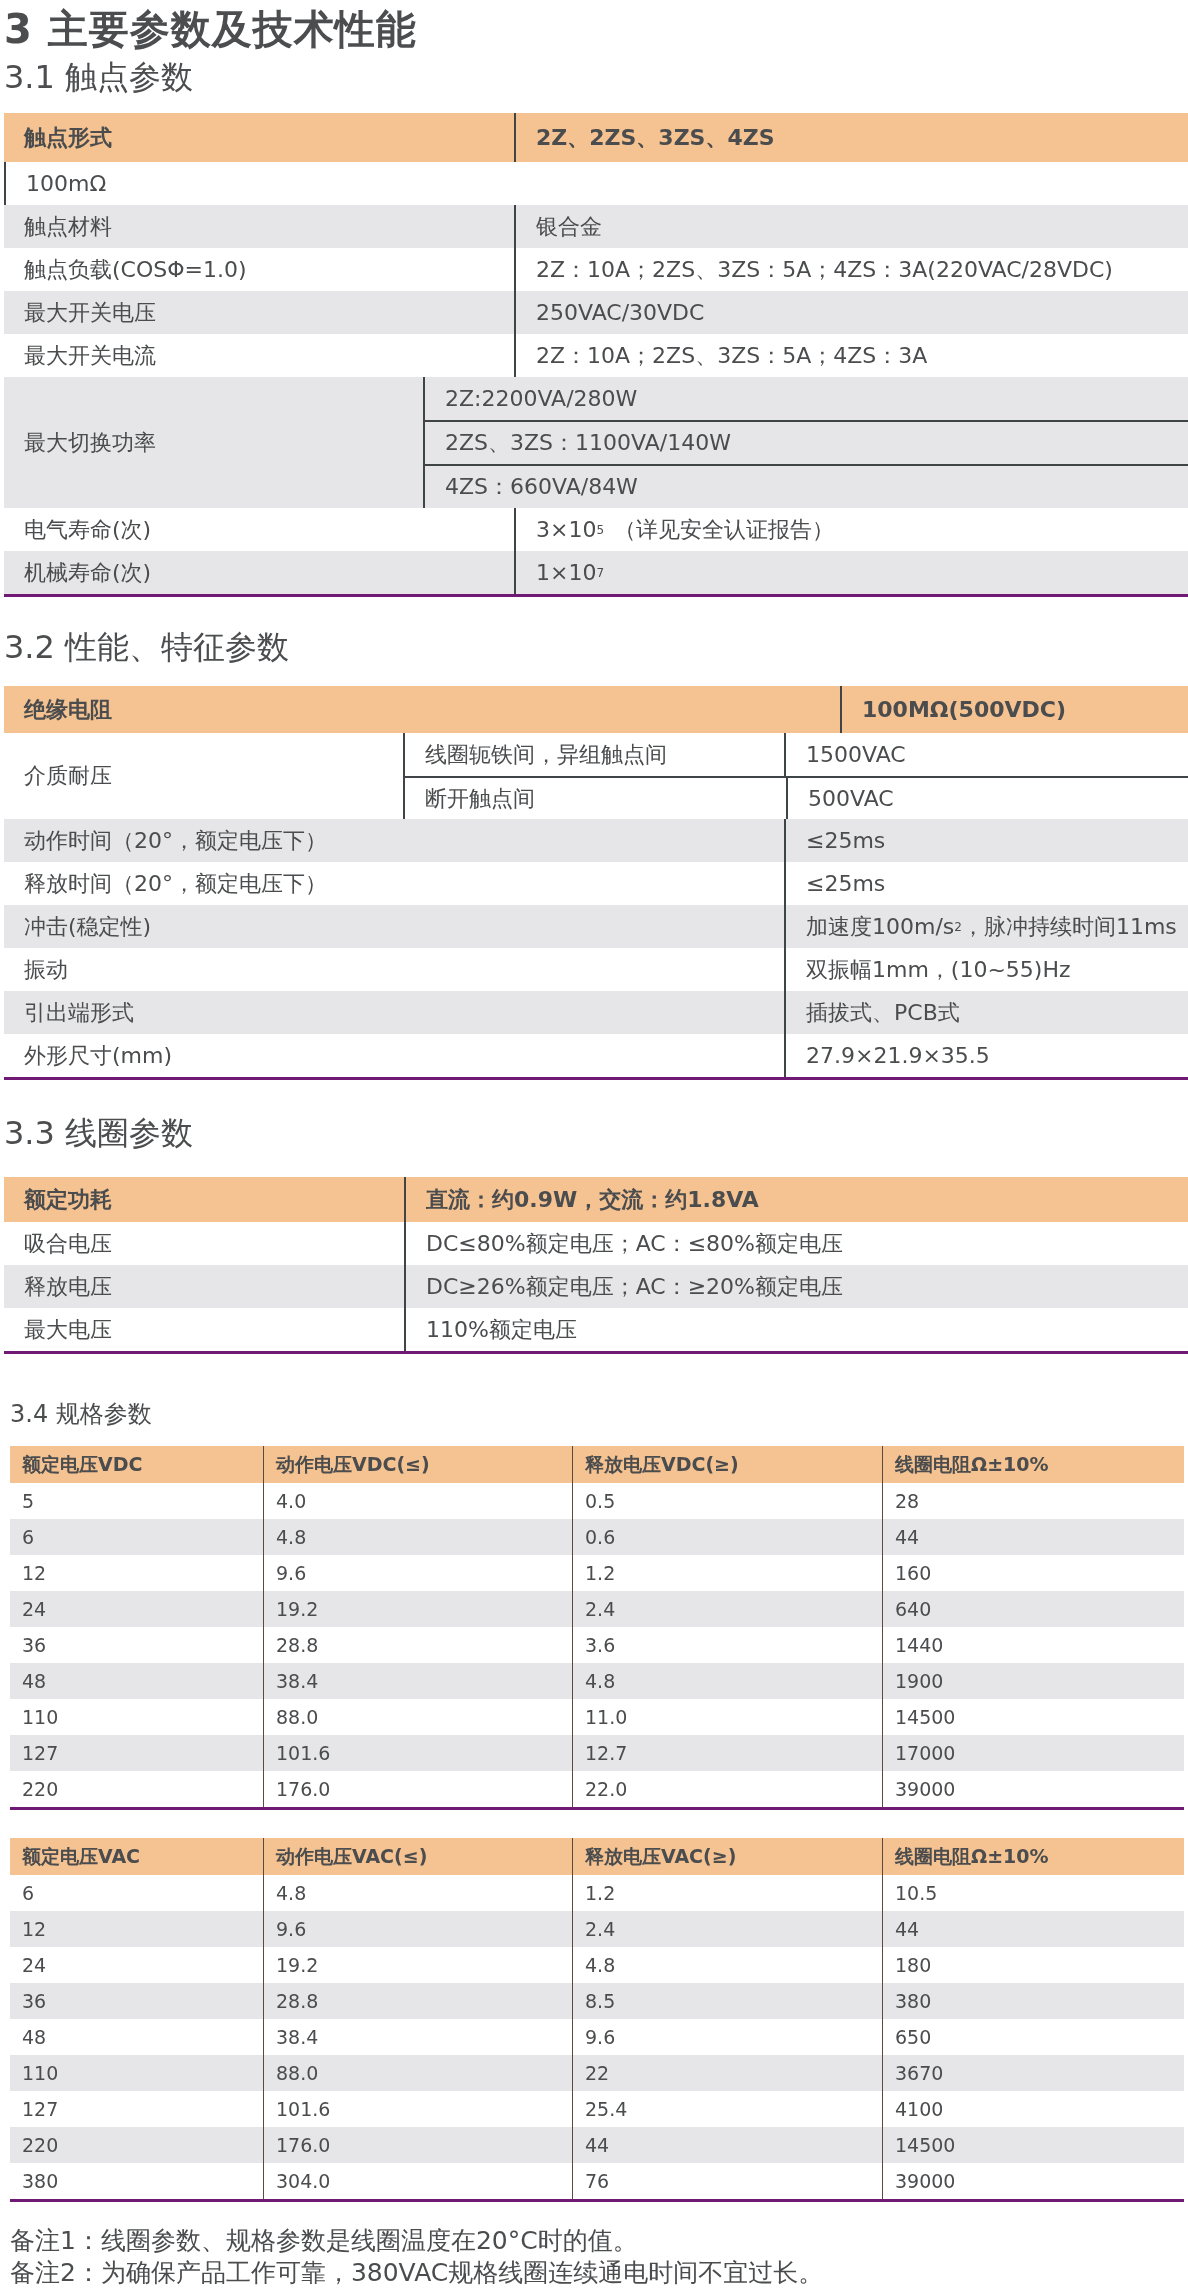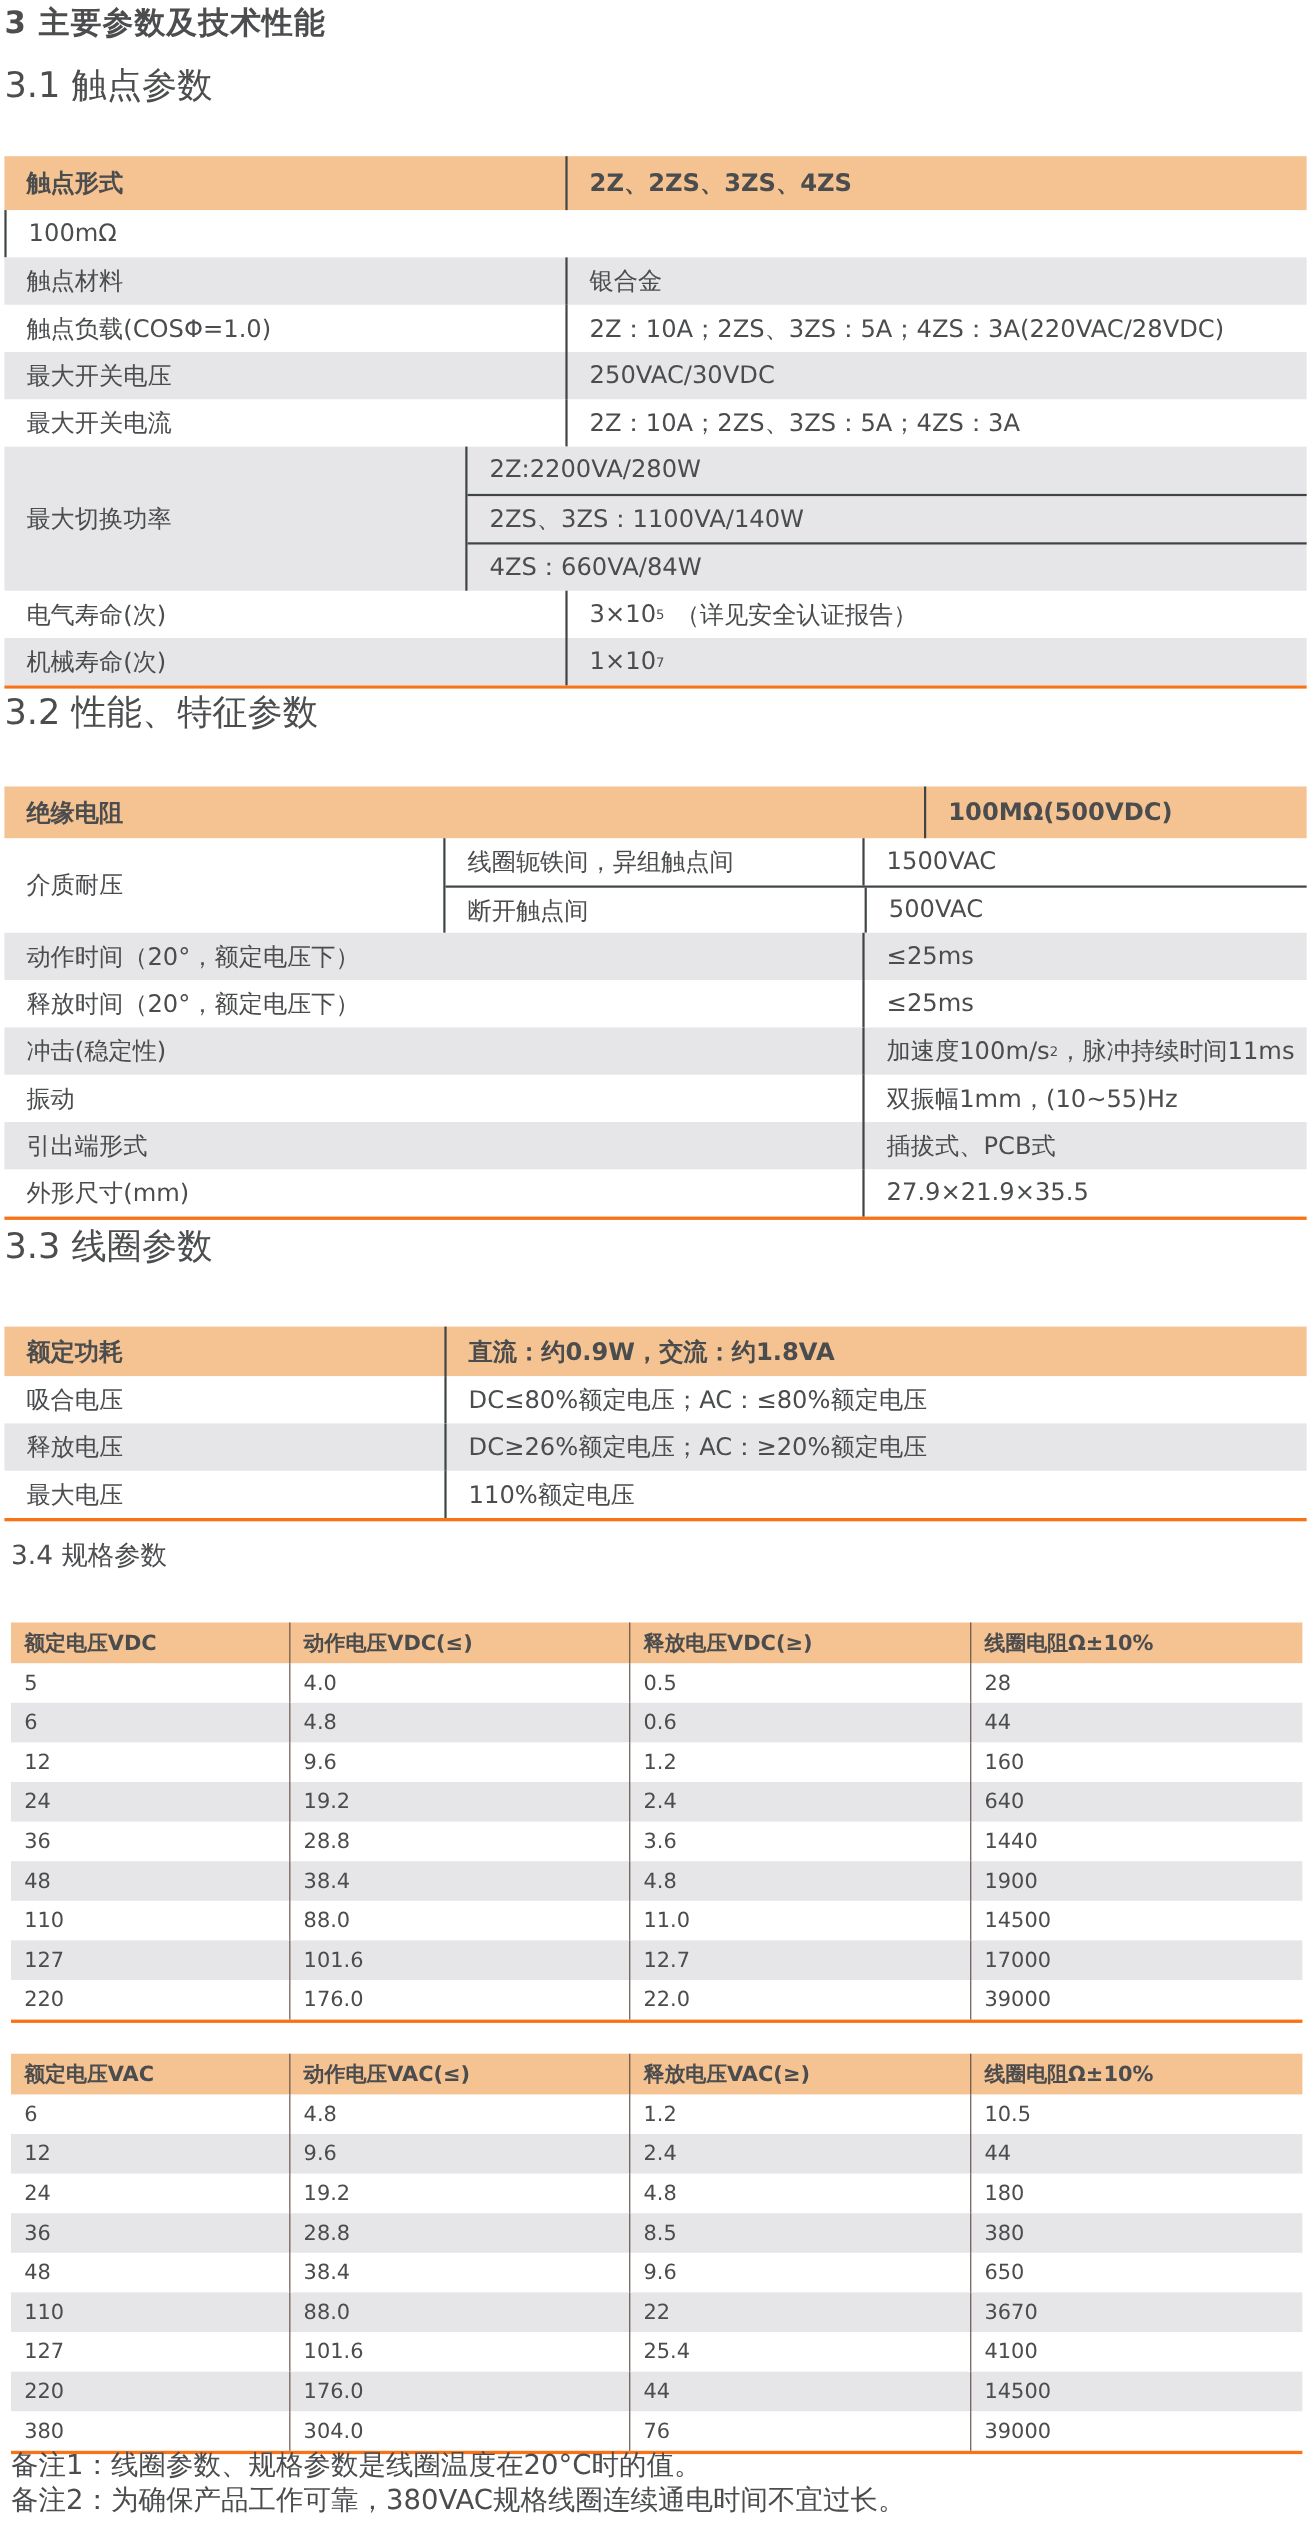--- a/index.html
+++ b/index.html
@@ -1,23 +1,23 @@
 <!DOCTYPE html>
 <html><head>
 <meta charset="utf-8">
 <style>
   * { box-sizing: border-box; margin: 0; padding: 0; }
   html, body { width: 1188px; height: 2294px; background: #ffffff; overflow: hidden; }
   body { position: relative; font-family: "DejaVu Sans", "Liberation Sans", sans-serif; color: #4a4c4e; }
   .abs { position: absolute; }
-  .h1 { left: 4px; top: 2px; font-size: 28px; font-weight: bold; color: #4b4d4f; white-space: nowrap; letter-spacing: 1px; }
+  .h1 { left: 4px; top: 2px; font-size: 40px; font-weight: bold; color: #4b4d4f; white-space: nowrap; letter-spacing: 1px; }
   .h2 { left: 4px; font-size: 32px; color: #4b4d4f; white-space: nowrap; }
   .h3 { left: 10px; font-size: 24px; color: #4b4d4f; white-space: nowrap; }
 
-  .tbl { position: absolute; left: 4px; width: 1184px; border-bottom: 3px solid #f97316; margin-top: 29px; }
+  .tbl { position: absolute; left: 4px; width: 1184px; border-bottom: 3px solid #701a75; }
   .row { position: relative; display: flex; height: 43px; align-items: stretch; }
   .row.hdr { background: #f5c291; font-weight: bold; height: 49px; }
   .row.alt { background: #e6e6e8; }
   .cell { display: flex; align-items: center; padding-left: 20px; font-size: 22px; white-space: nowrap; overflow: hidden; }
   .vline { border-left: 2px solid #3f4446; }
   .hline { border-top: 2px solid #3f4446; }
   sup { font-size: 12px; vertical-align: super; line-height: 0; }
 
   
   .spec .row { height: 36px; }

